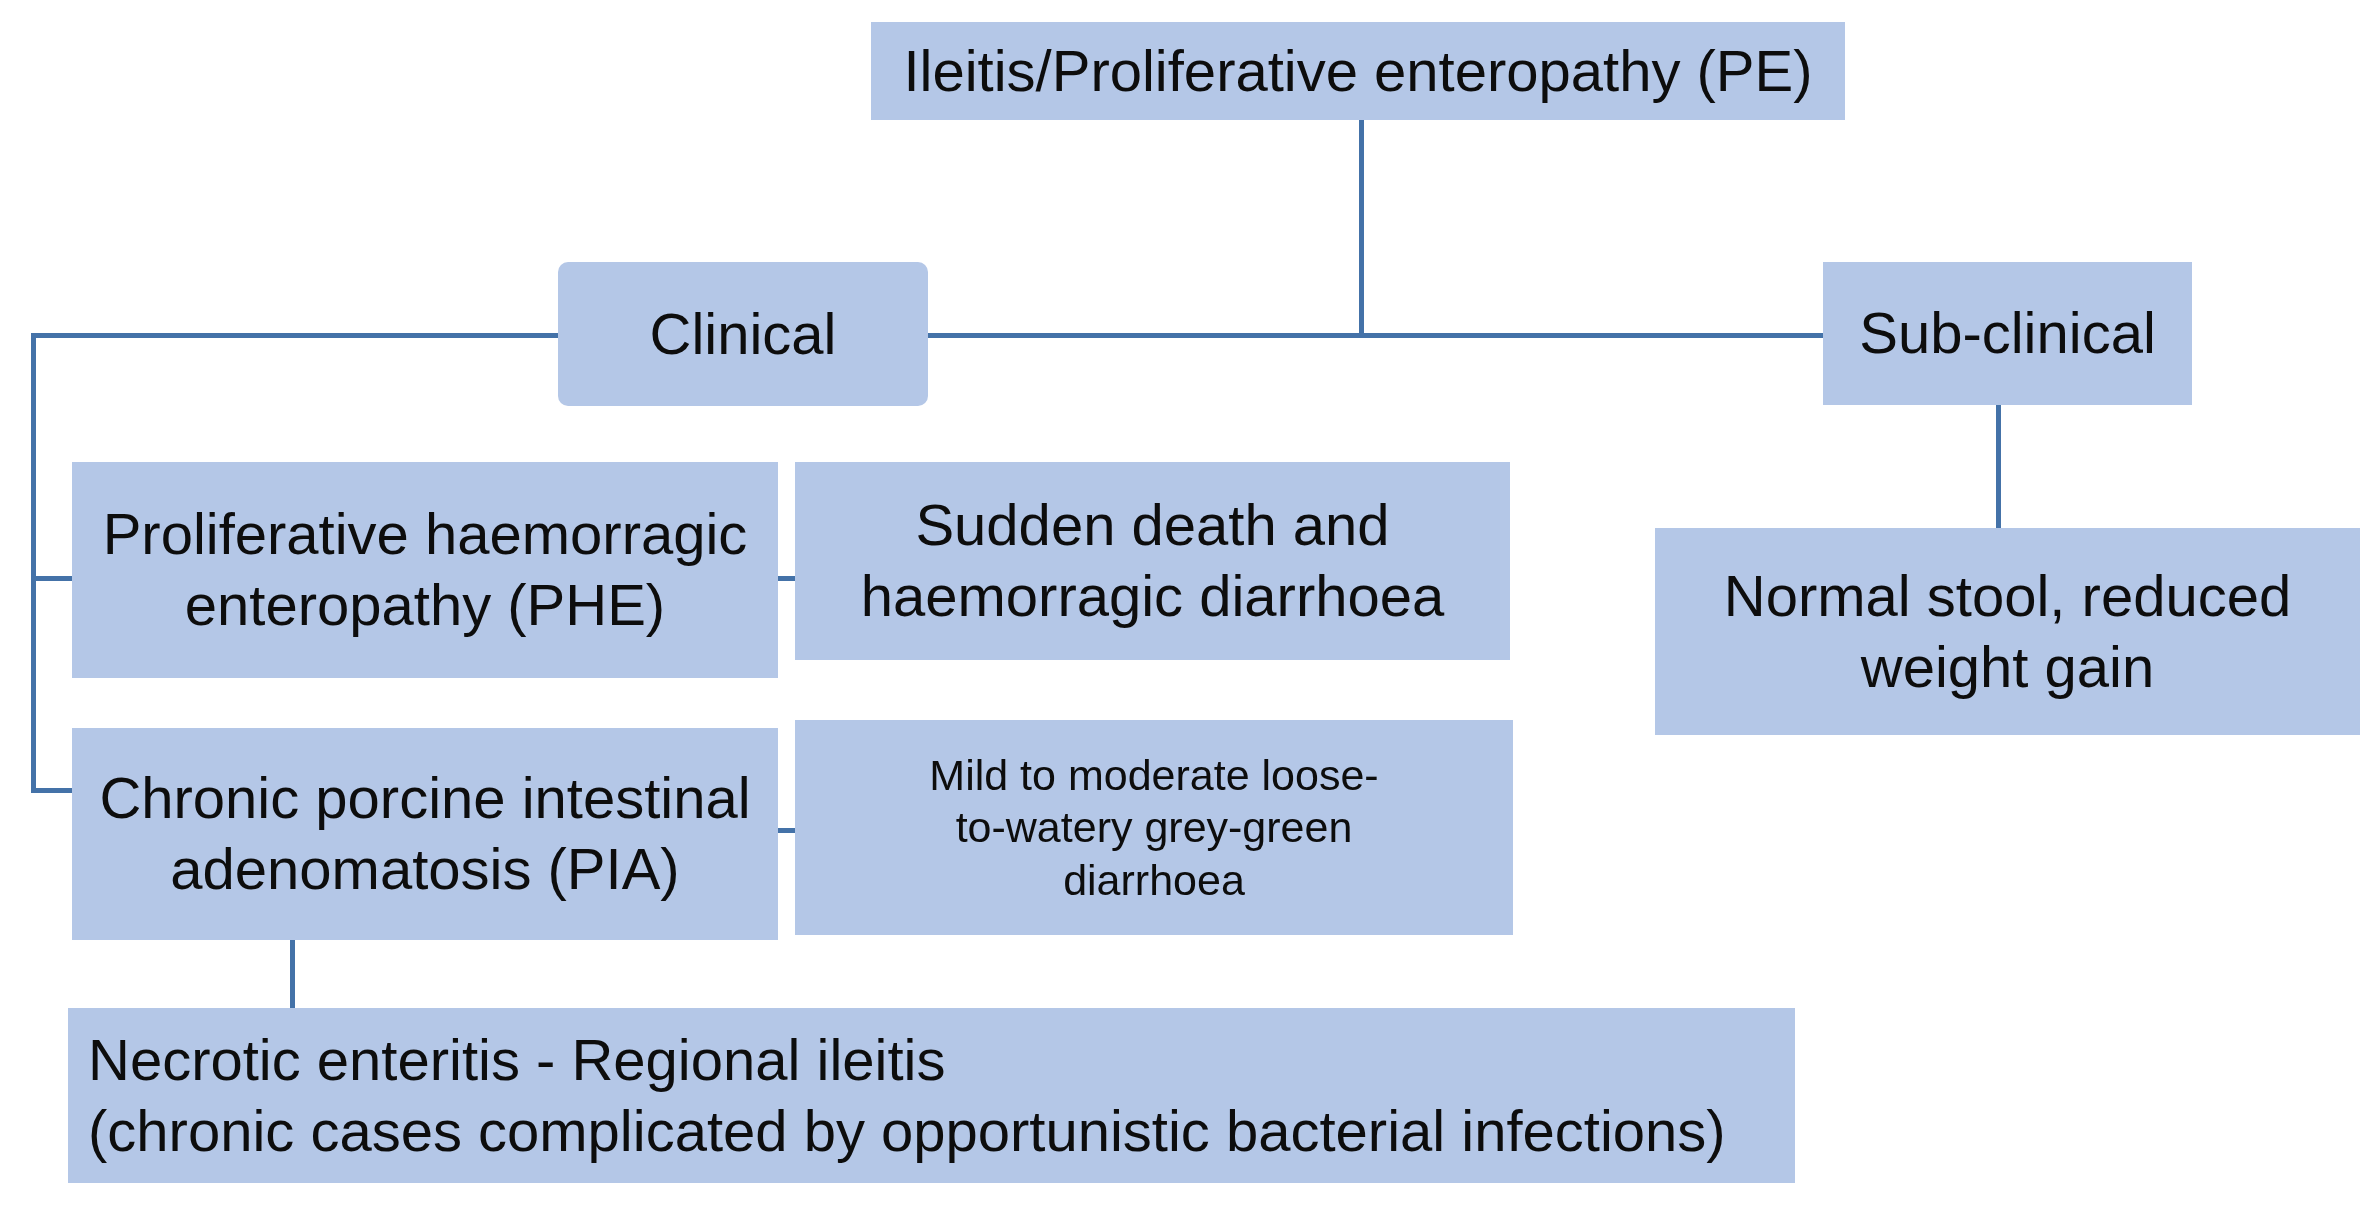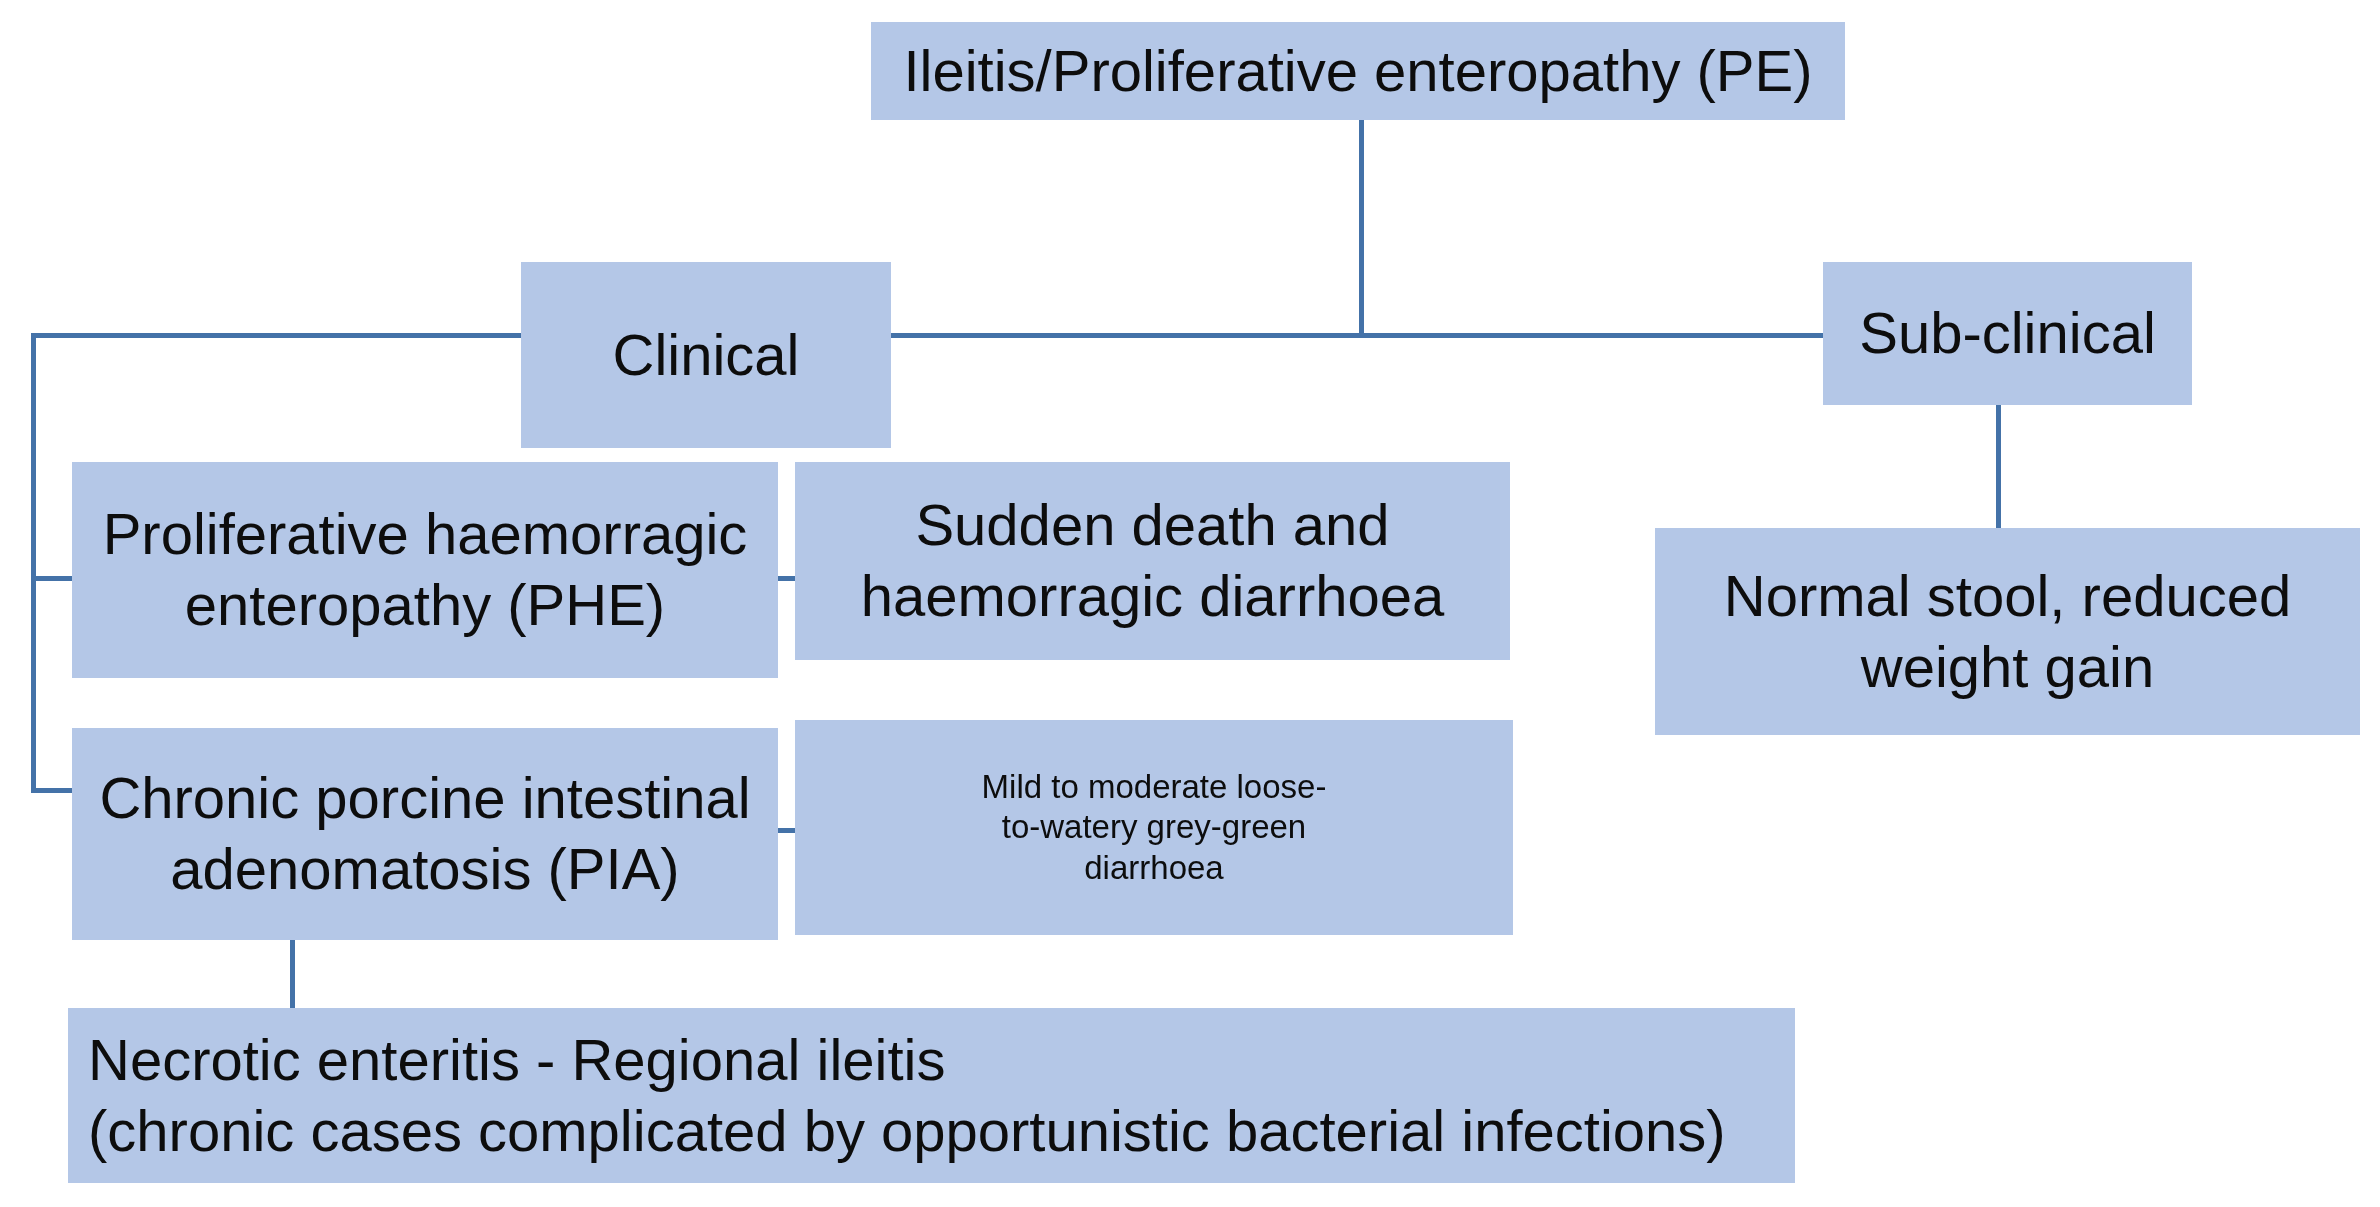--- a/index.html
+++ b/index.html
@@ -34,27 +34,27 @@
     padding: 2px 10px;
   }
   .node.left-align {
     justify-content: flex-start;
     text-align: left;
     padding-left: 20px;
   }
 
   
   #node-pe        { left: 871px;  top: 22px;   width: 974px;  height: 98px;  }
-  #node-clinical  { left: 521px;  top: 262px;  width: 370px;  height: 186px; }
+  #node-clinical  { left: 558px;  top: 262px;  width: 370px;  height: 144px; border-radius: 10px; }
   #node-subclin   { left: 1823px; top: 262px;  width: 369px;  height: 143px; }
   #node-phe       { left: 72px;   top: 462px;  width: 706px;  height: 216px; }
   #node-sudden    { left: 795px;  top: 462px;  width: 715px;  height: 198px; }
   #node-normal    { left: 1655px; top: 528px;  width: 705px;  height: 207px; }
   #node-pia       { left: 72px;   top: 728px;  width: 706px;  height: 212px; }
-  #node-mild      { left: 795px;  top: 720px;  width: 718px;  height: 215px; font-size: 33px; }
+  #node-mild      { left: 795px;  top: 720px;  width: 718px;  height: 215px; font-size: 43px; }
   #node-necrotic  { left: 68px;   top: 1008px; width: 1727px; height: 175px; }
 
   
   .line {
     position: absolute;
     background: #4472a8;
   }
   .line.h { height: 5px; }
   .line.v { width: 5px; }
 

